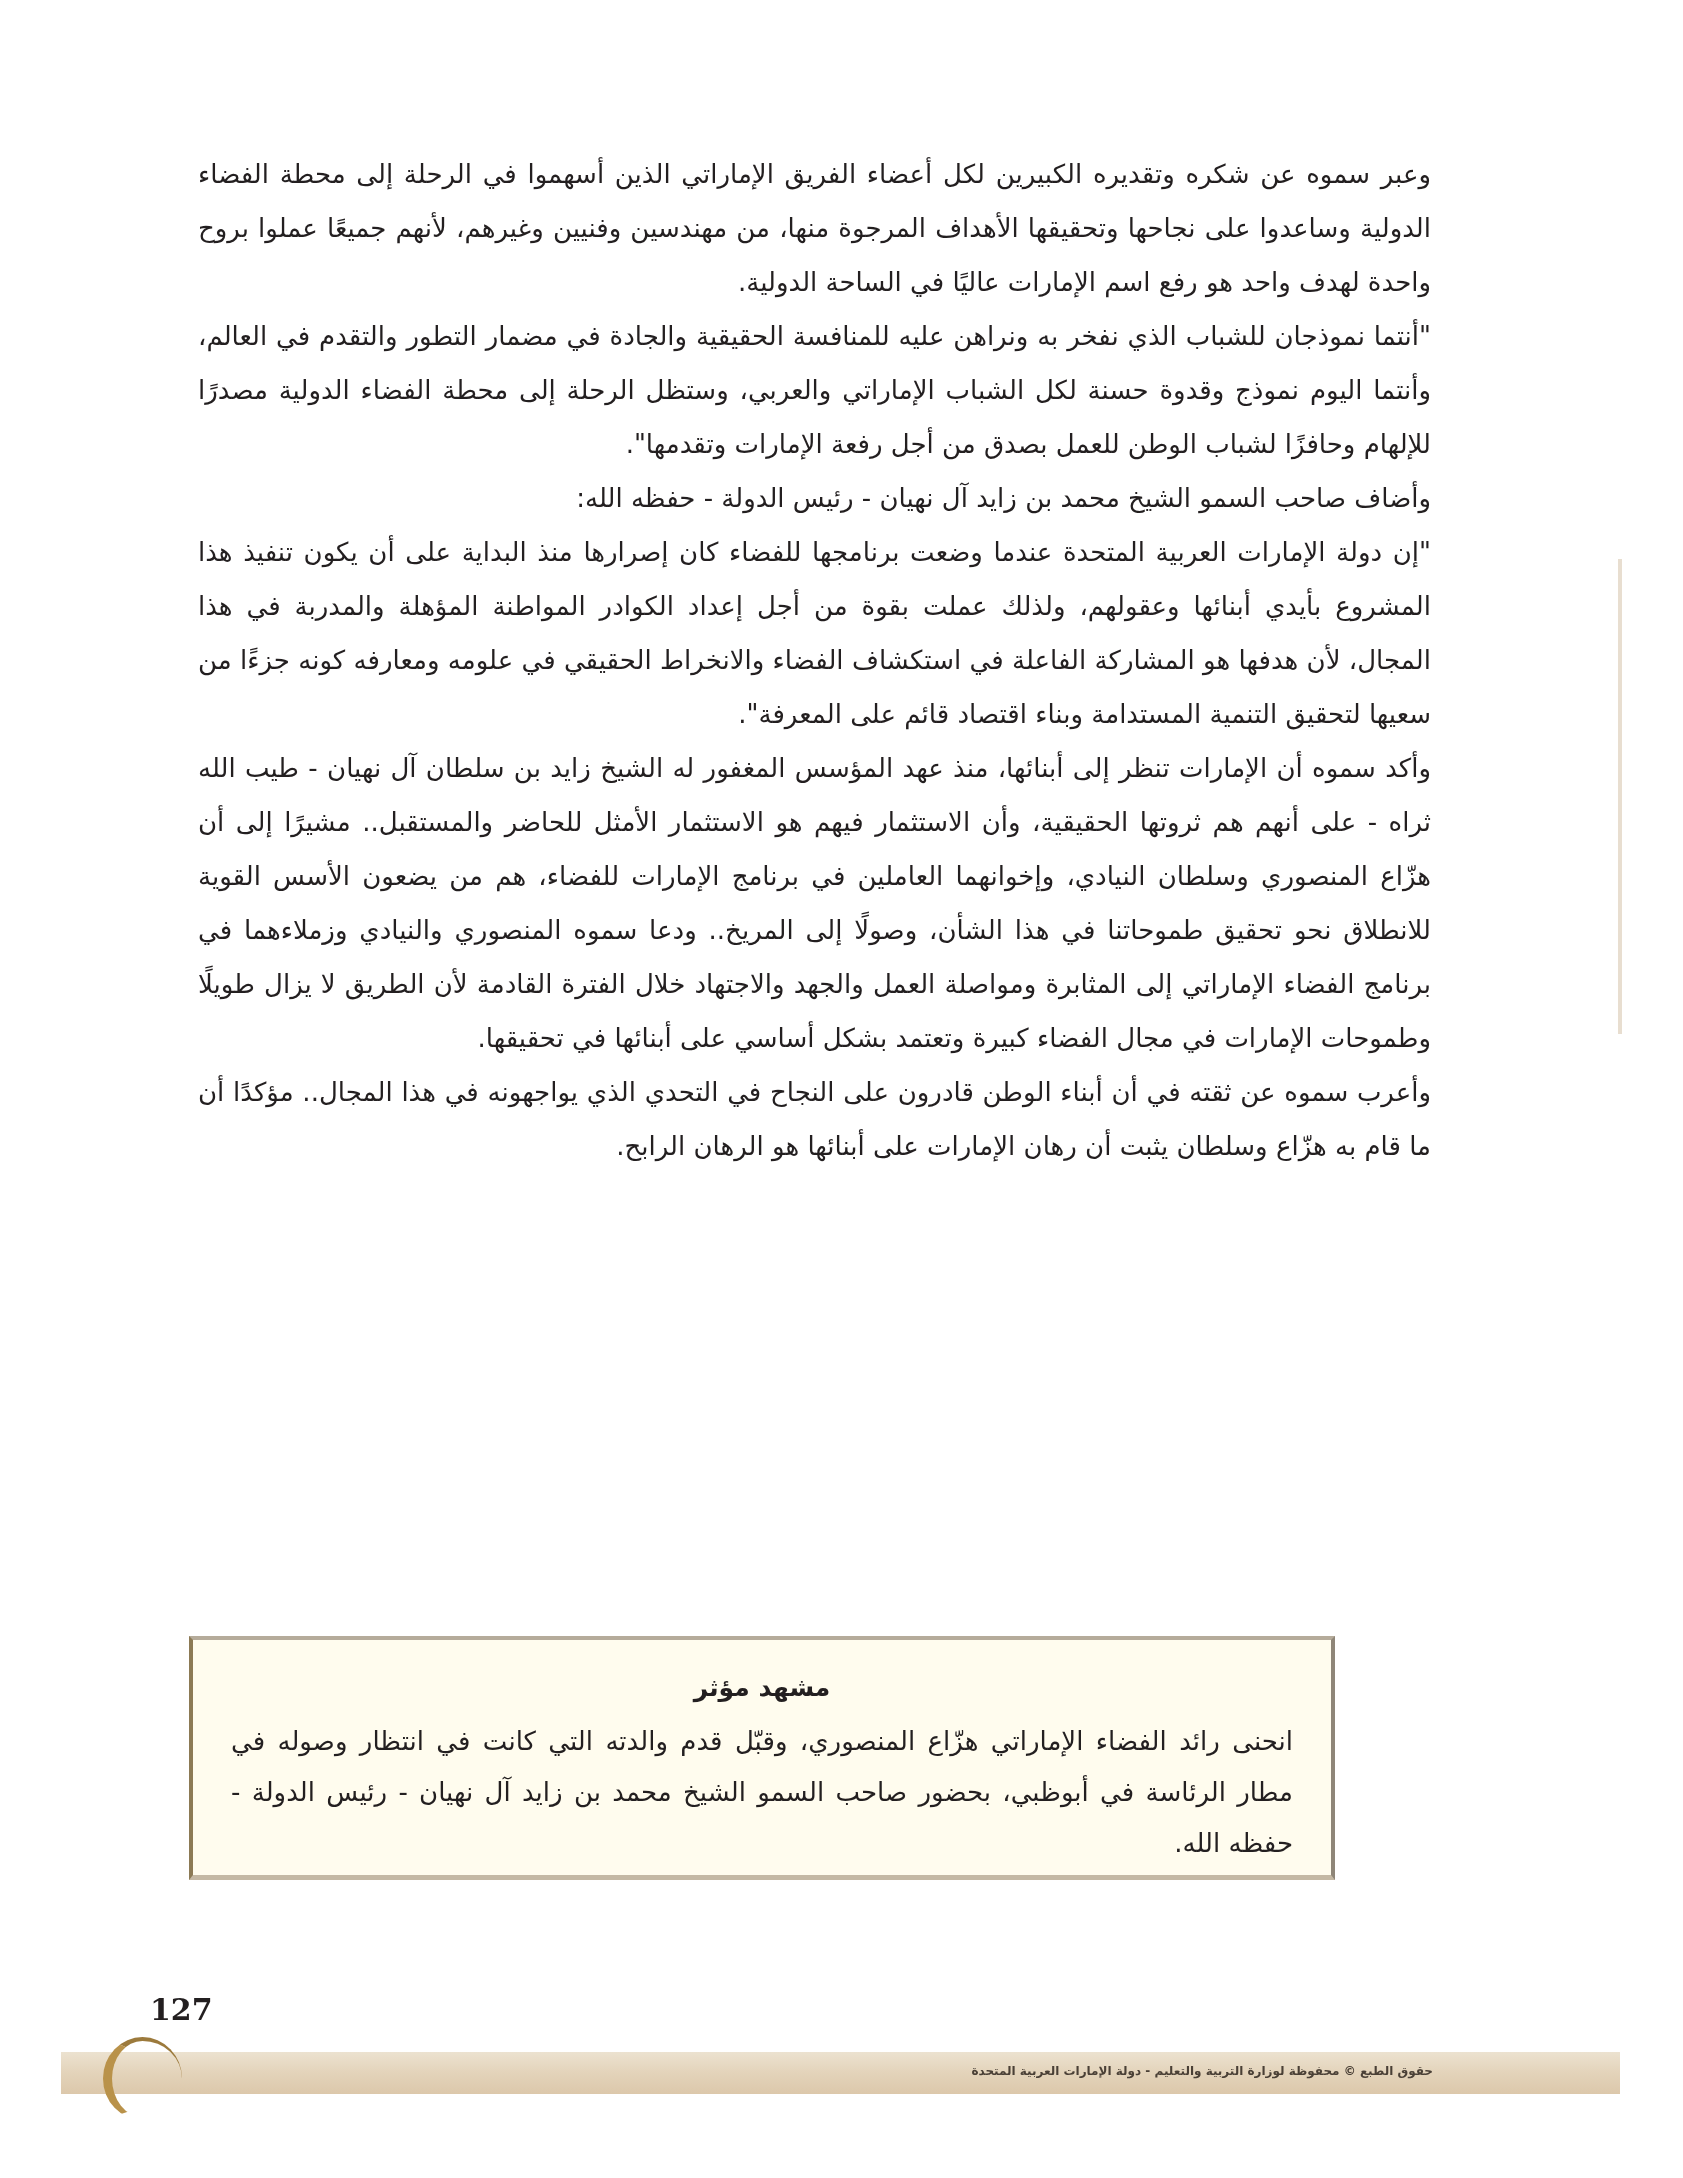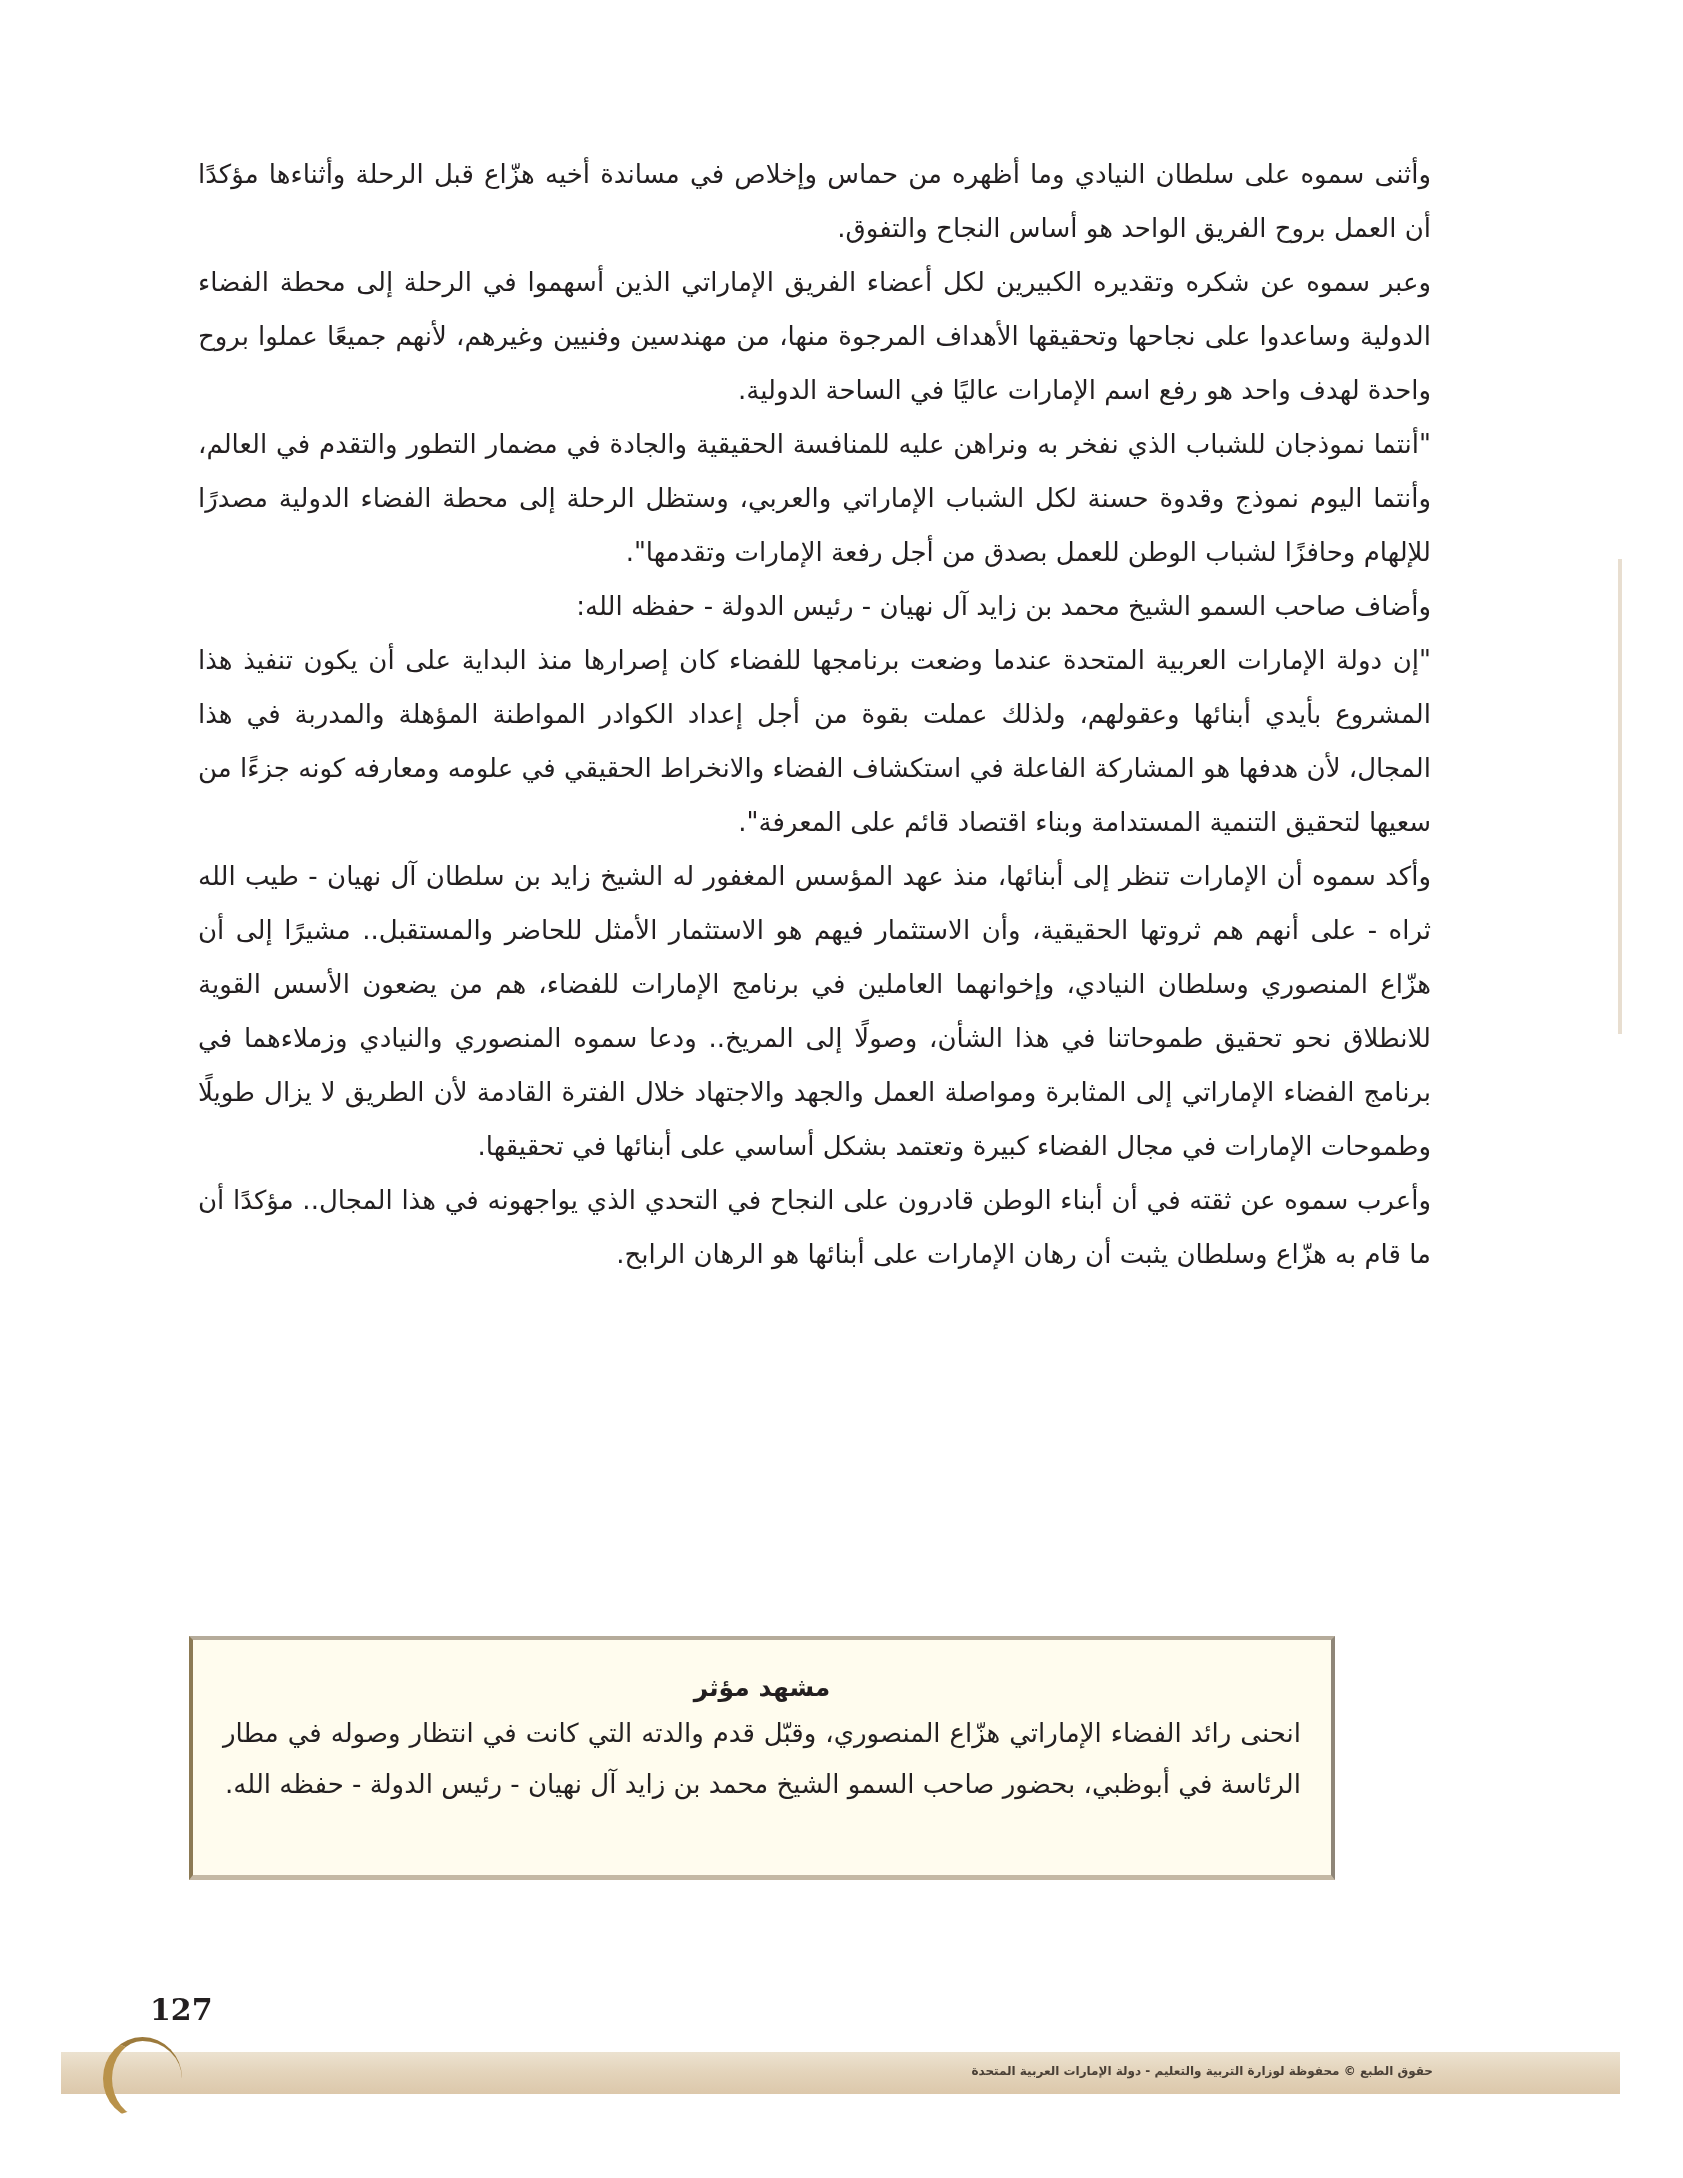--- a/index.html
+++ b/index.html
@@ -58,21 +58,21 @@
       font-weight: bold;
       font-size: 25px;
       line-height: 40px;
       margin: 0;
     }
     .scene-text {
       text-align: justify;
       text-align-last: right;
       font-size: 26px;
       line-height: 51px;
-      margin: 0;
+      margin: 8px;
     }
     .footer-bar {
       position: absolute;
       left: 61px;
       top: 2052px;
       width: 1559px;
       height: 42px;
       background: linear-gradient(to bottom, #ece2d0 0%, #e3d3ba 50%, #dcc8ab 100%);
     }
     .footer-arc {
@@ -106,21 +106,20 @@
       font-size: 12px;
       font-weight: bold;
       color: #4a4036;
       white-space: nowrap;
     }
   </style>
 </head>
 <body>
 
 <div class="page-body">
-  <p>وأثنى سموه على سلطان النيادي وما أظهره من حماس وإخلاص في مساندة أخيه هزّاع قبل الرحلة وأثناءها مؤكدًا أن العمل بروح الفريق الواحد هو أساس النجاح والتفوق.</p>
   <p>وعبر سموه عن شكره وتقديره الكبيرين لكل أعضاء الفريق الإماراتي الذين أسهموا في الرحلة إلى محطة الفضاء الدولية وساعدوا على نجاحها وتحقيقها الأهداف المرجوة منها، من مهندسين وفنيين وغيرهم، لأنهم جميعًا عملوا بروح واحدة لهدف واحد هو رفع اسم الإمارات عاليًا في الساحة الدولية.</p>
   <p>"أنتما نموذجان للشباب الذي نفخر به ونراهن عليه للمنافسة الحقيقية والجادة في مضمار التطور والتقدم في العالم، وأنتما اليوم نموذج وقدوة حسنة لكل الشباب الإماراتي والعربي، وستظل الرحلة إلى محطة الفضاء الدولية مصدرًا للإلهام وحافزًا لشباب الوطن للعمل بصدق من أجل رفعة الإمارات وتقدمها".</p>
   <p>وأضاف صاحب السمو الشيخ محمد بن زايد آل نهيان - رئيس الدولة - حفظه الله:</p>
   <p>"إن دولة الإمارات العربية المتحدة عندما وضعت برنامجها للفضاء كان إصرارها منذ البداية على أن يكون تنفيذ هذا المشروع بأيدي أبنائها وعقولهم، ولذلك عملت بقوة من أجل إعداد الكوادر المواطنة المؤهلة والمدربة في هذا المجال، لأن هدفها هو المشاركة الفاعلة في استكشاف الفضاء والانخراط الحقيقي في علومه ومعارفه كونه جزءًا من سعيها لتحقيق التنمية المستدامة وبناء اقتصاد قائم على المعرفة".</p>
   <p>وأكد سموه أن الإمارات تنظر إلى أبنائها، منذ عهد المؤسس المغفور له الشيخ زايد بن سلطان آل نهيان - طيب الله ثراه - على أنهم هم ثروتها الحقيقية، وأن الاستثمار فيهم هو الاستثمار الأمثل للحاضر والمستقبل.. مشيرًا إلى أن هزّاع المنصوري وسلطان النيادي، وإخوانهما العاملين في برنامج الإمارات للفضاء، هم من يضعون الأسس القوية للانطلاق نحو تحقيق طموحاتنا في هذا الشأن، وصولًا إلى المريخ.. ودعا سموه المنصوري والنيادي وزملاءهما في برنامج الفضاء الإماراتي إلى المثابرة ومواصلة العمل والجهد والاجتهاد خلال الفترة القادمة لأن الطريق لا يزال طويلًا وطموحات الإمارات في مجال الفضاء كبيرة وتعتمد بشكل أساسي على أبنائها في تحقيقها.</p>
   <p>وأعرب سموه عن ثقته في أن أبناء الوطن قادرون على النجاح في التحدي الذي يواجهونه في هذا المجال.. مؤكدًا أن ما قام به هزّاع وسلطان يثبت أن رهان الإمارات على أبنائها هو الرهان الرابح.</p>
 </div>
 
 <div class="side-rule"></div>
 

